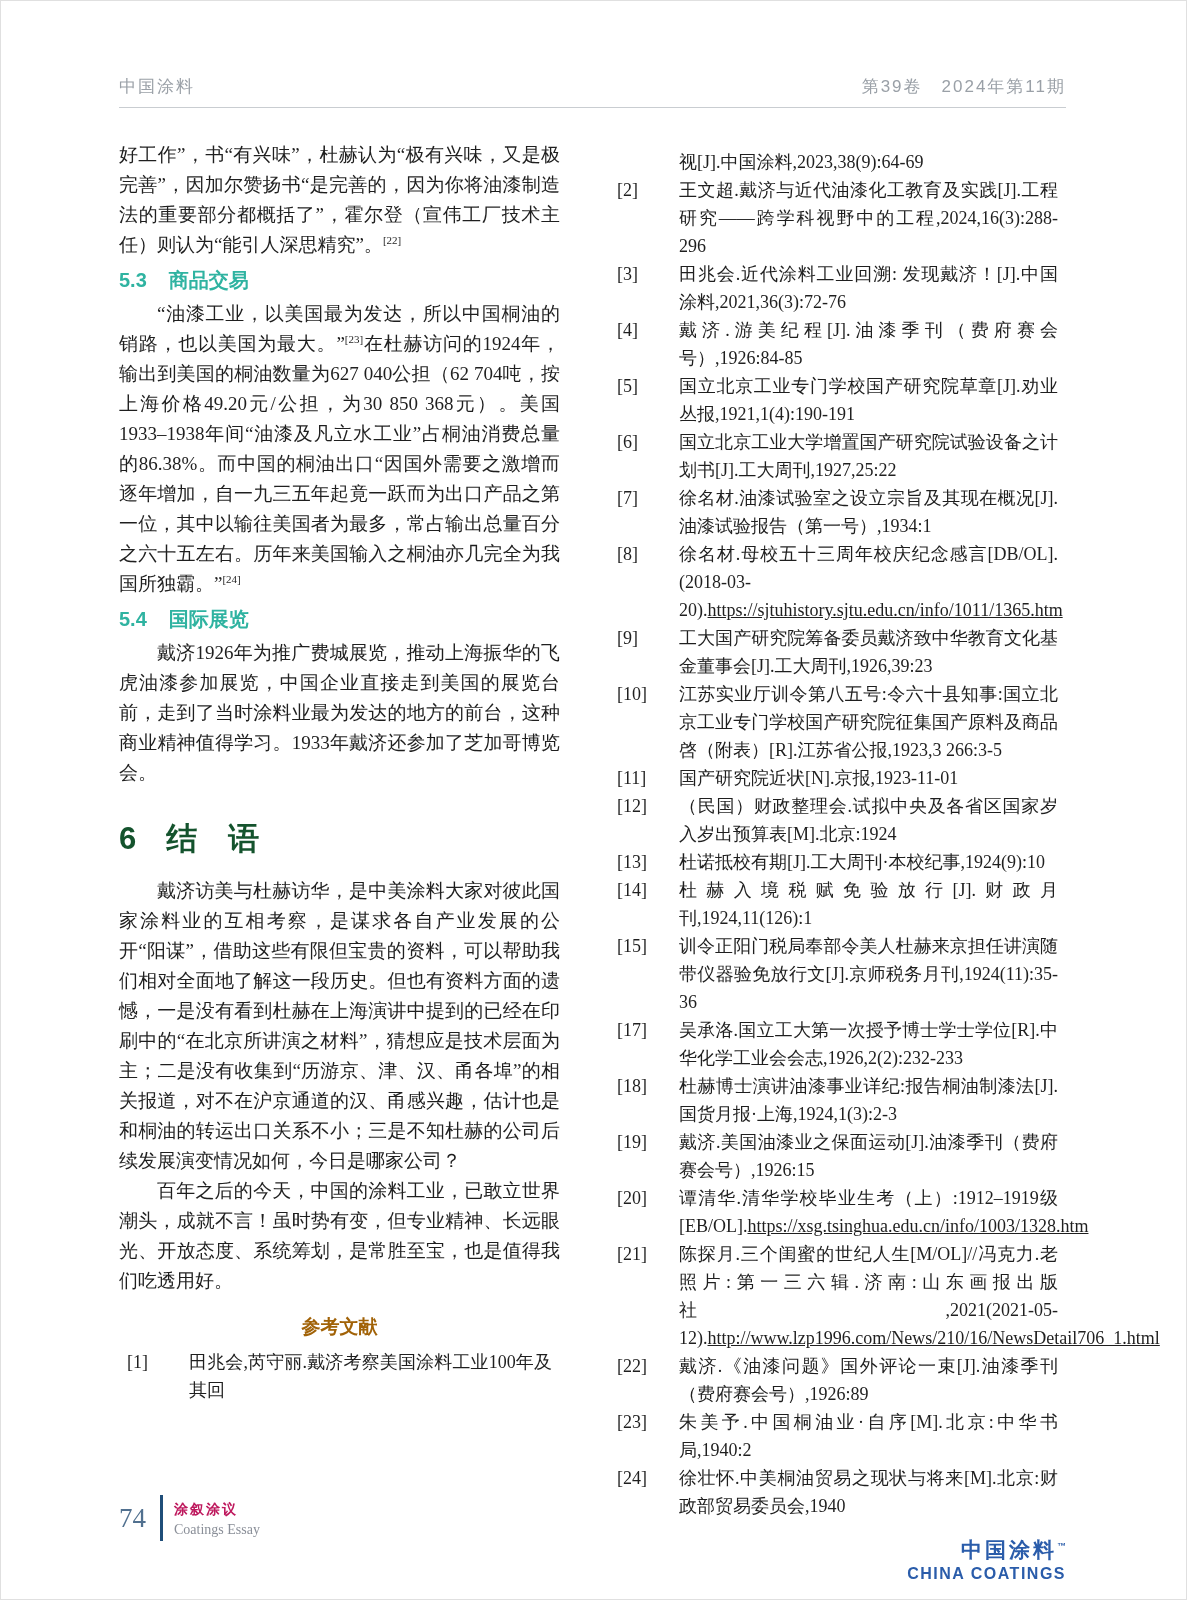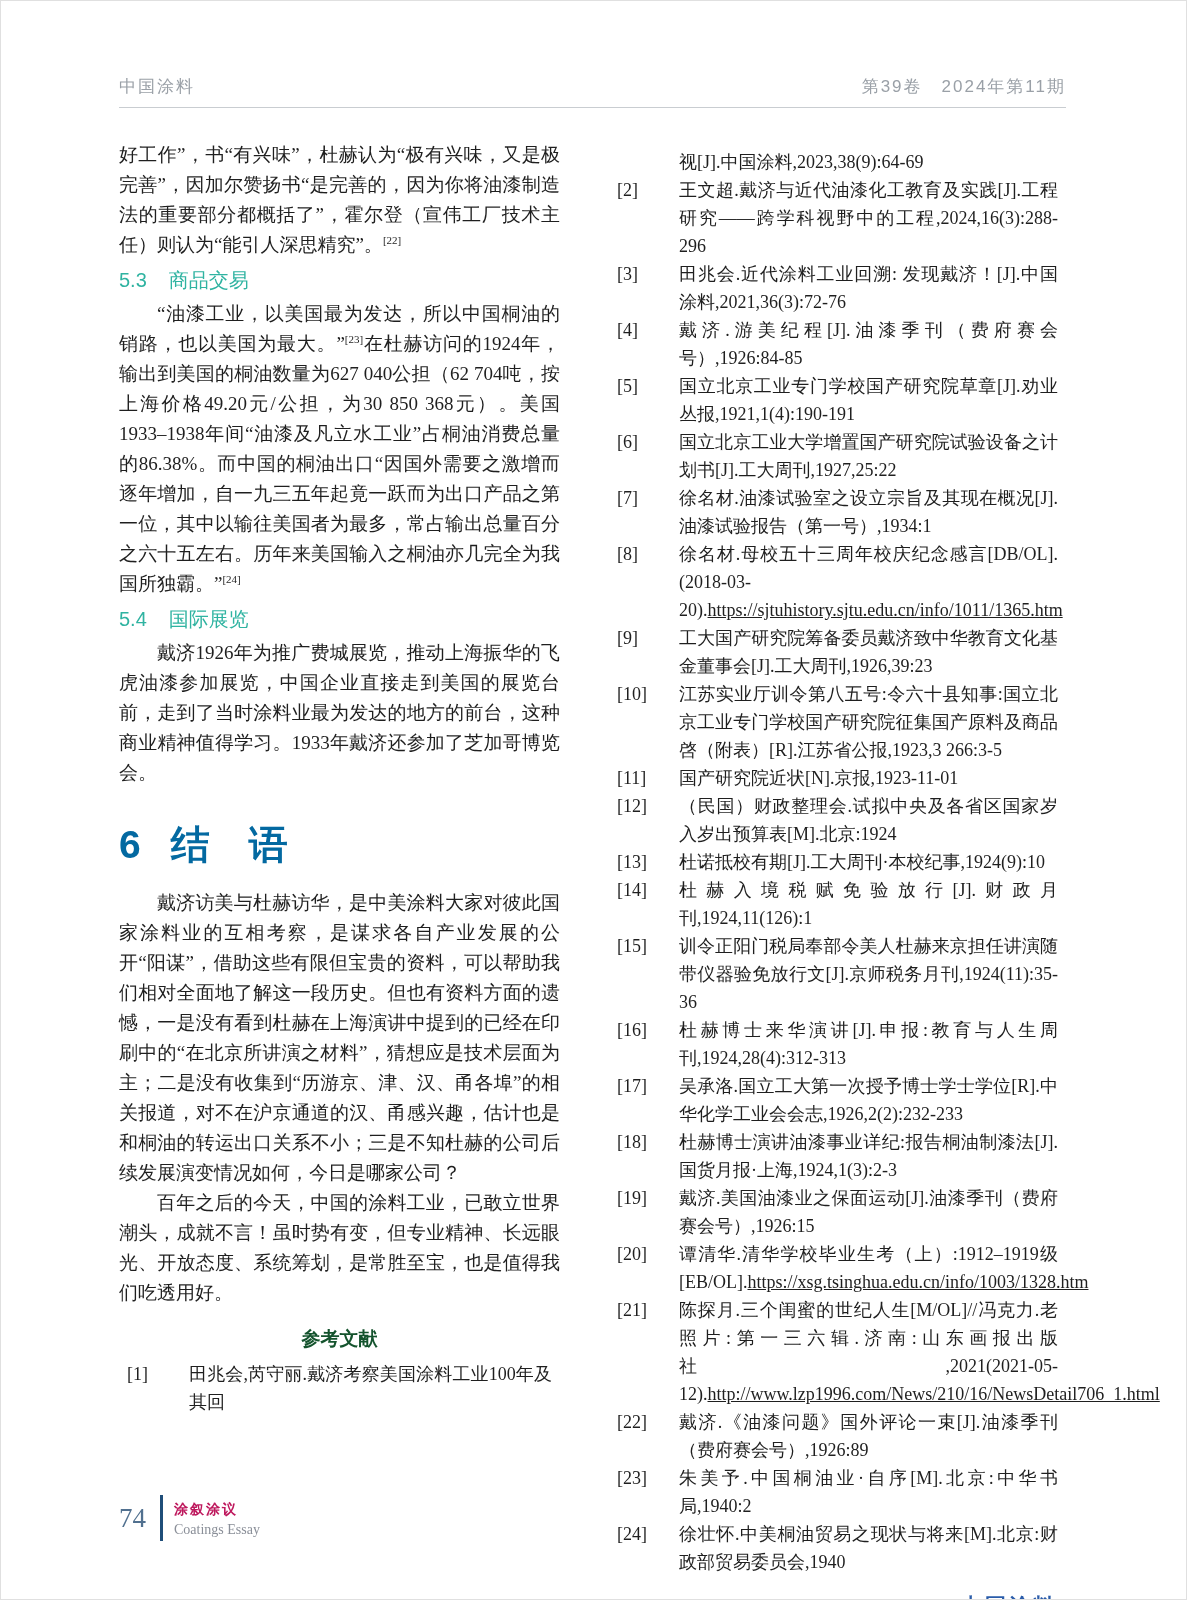--- a/index.html
+++ b/index.html
@@ -31,35 +31,35 @@
   p.body {
     margin:0; font-size:19px; line-height:30px;
     text-align:justify; text-indent:2em;
   }
   p.no-indent { text-indent:0; }
   sup.cite { font-size:11px; line-height:0; }
 
   h3.sec {
     margin:7px 0 5px 0;
     font-family:"Liberation Sans","DejaVu Sans",sans-serif;
-    font-size:20px; font-weight:normal; color:#2fb3a1;
+    font-size:20px; font-weight:bold; color:#2fb3a1;
   }
   h3.sec .num { margin-right:22px; }
 
   h2.chapter {
     margin:30px 0 16px 0;
     font-family:"Liberation Sans","DejaVu Sans",sans-serif;
-    font-size:39px; font-weight:bold; color:#0369a1;
+    font-size:31px; font-weight:bold; color:#14532d;
   }
   h2.chapter .num { margin-right:30px; }
 
   .refs-title {
     margin:18px 0 8px 0; text-align:center;
     font-family:"Liberation Sans","DejaVu Sans",sans-serif;
-    font-size:19px; font-weight:bold; color:#14532d;
+    font-size:19px; font-weight:bold; color:#a16207;
   }
 
   ol.refs {
     list-style:none; margin:8px; padding:0;
     font-size:18px; line-height:28px; text-align:justify;
   }
   ol.refs li { position:relative; padding-left:62px; margin:0; }
   ol.refs .ref-label { position:absolute; left:0; top:0; }
   .u { text-decoration:underline; }
 
@@ -140,21 +140,20 @@
           <li><span class="ref-label">[6]</span><span><span>国立北京工业大学增置国产研究院试验设备之计划书[J].工大周刊,1927,25:22</span></span></li>
           <li><span class="ref-label">[7]</span><span><span>徐名材.油漆试验室之设立宗旨及其现在概况[J].油漆试验报告（第一号）,1934:1</span></span></li>
           <li><span class="ref-label">[8]</span><span><span>徐名材.母校五十三周年校庆纪念感言[DB/OL].(2018-03-20).</span><span class="u">https://sjtuhistory.sjtu.edu.cn/info/1011/1365.htm</span></span></li>
           <li><span class="ref-label">[9]</span><span><span>工大国产研究院筹备委员戴济致中华教育文化基金董事会[J].工大周刊,1926,39:23</span></span></li>
           <li><span class="ref-label">[10]</span><span><span>江苏实业厅训令第八五号:令六十县知事:国立北京工业专门学校国产研究院征集国产原料及商品啓（附表）[R].江苏省公报,1923,3 266:3-5</span></span></li>
           <li><span class="ref-label">[11]</span><span><span>国产研究院近状[N].京报,1923-11-01</span></span></li>
           <li><span class="ref-label">[12]</span><span><span>（民国）财政整理会.试拟中央及各省区国家岁入岁出预算表[M].北京:1924</span></span></li>
           <li><span class="ref-label">[13]</span><span><span>杜诺抵校有期[J].工大周刊·本校纪事,1924(9):10</span></span></li>
           <li><span class="ref-label">[14]</span><span><span>杜赫入境税赋免验放行[J].财政月刊,1924,11(126):1</span></span></li>
           <li><span class="ref-label">[15]</span><span><span>训令正阳门税局奉部令美人杜赫来京担任讲演随带仪器验免放行文[J].京师税务月刊,1924(11):35-36</span></span></li>
-          <li><span class="ref-label">[16]</span><span><span>杜赫博士来华演讲[J].申报:教育与人生周刊,1924,28(4):312-313</span></span></li>
           <li><span class="ref-label">[17]</span><span><span>吴承洛.国立工大第一次授予博士学士学位[R].中华化学工业会会志,1926,2(2):232-233</span></span></li>
           <li><span class="ref-label">[18]</span><span><span>杜赫博士演讲油漆事业详纪:报告桐油制漆法[J].国货月报·上海,1924,1(3):2-3</span></span></li>
           <li><span class="ref-label">[19]</span><span><span>戴济.美国油漆业之保面运动[J].油漆季刊（费府赛会号）,1926:15</span></span></li>
           <li><span class="ref-label">[20]</span><span><span>谭清华.清华学校毕业生考（上）:1912–1919级[EB/OL].</span><span class="u">https://xsg.tsinghua.edu.cn/info/1003/1328.htm</span></span></li>
           <li><span class="ref-label">[21]</span><span><span>陈探月.三个闺蜜的世纪人生[M/OL]//冯克力.老照片:第一三六辑.济南:山东画报出版社,2021(2021-05-12).</span><span class="u">http://www.lzp1996.com/News/210/16/NewsDetail706_1.html</span></span></li>
           <li><span class="ref-label">[22]</span><span><span>戴济.《油漆问题》国外评论一束[J].油漆季刊（费府赛会号）,1926:89</span></span></li>
           <li><span class="ref-label">[23]</span><span><span>朱美予.中国桐油业·自序[M].北京:中华书局,1940:2</span></span></li>
           <li><span class="ref-label">[24]</span><span><span>徐壮怀.中美桐油贸易之现状与将来[M].北京:财政部贸易委员会,1940</span></span></li>
         </ol>
 

